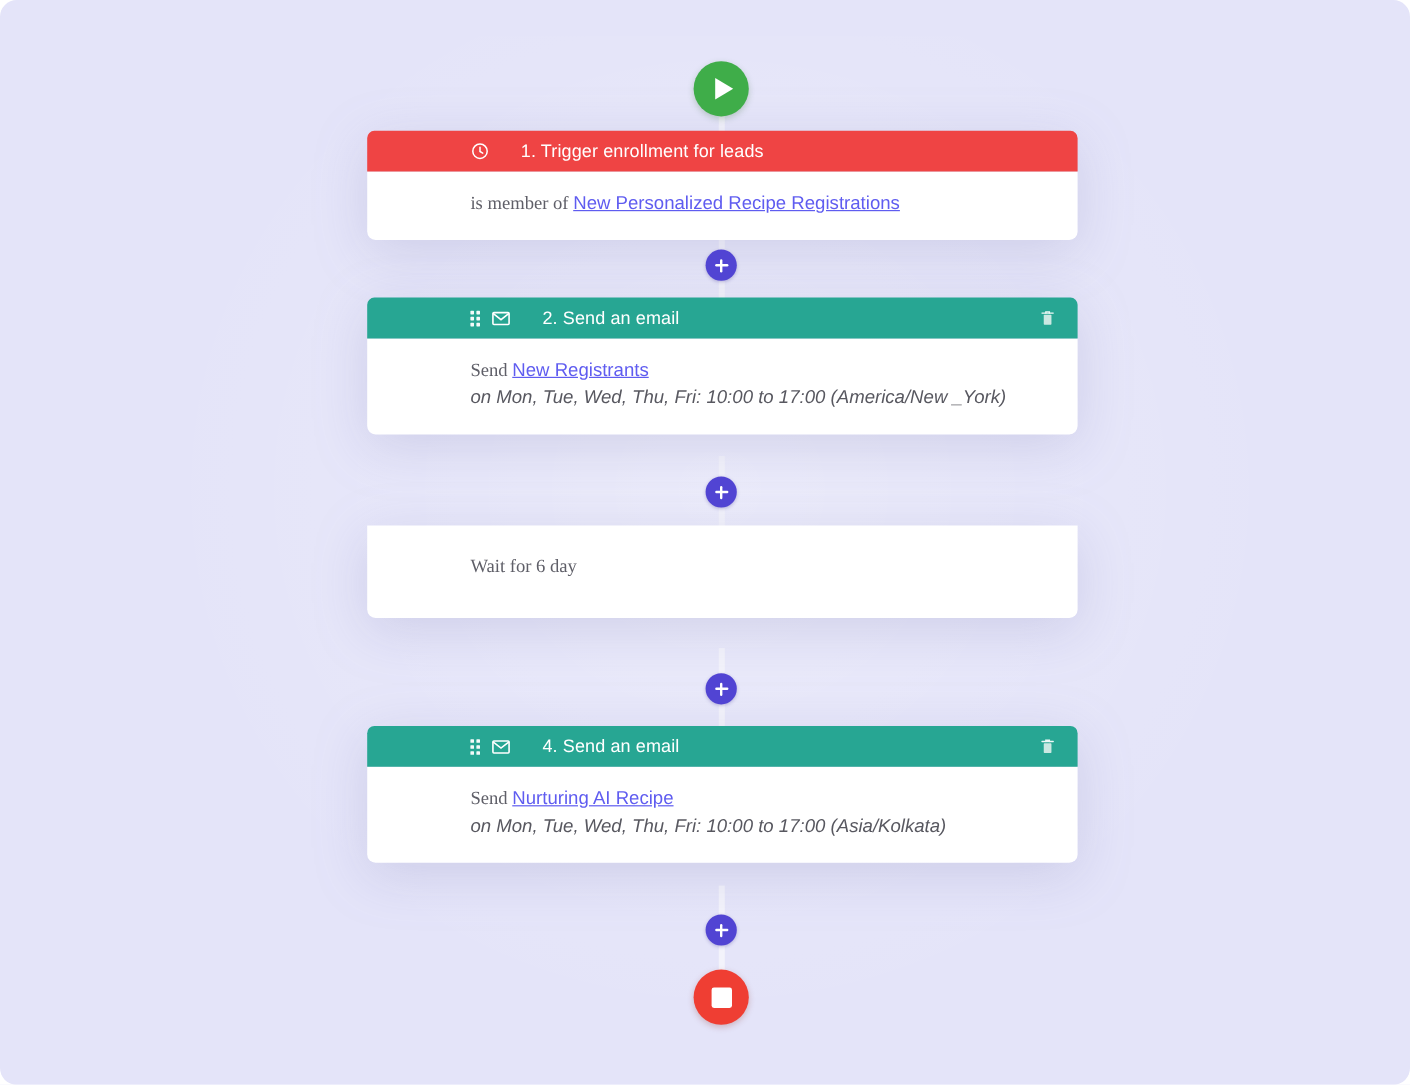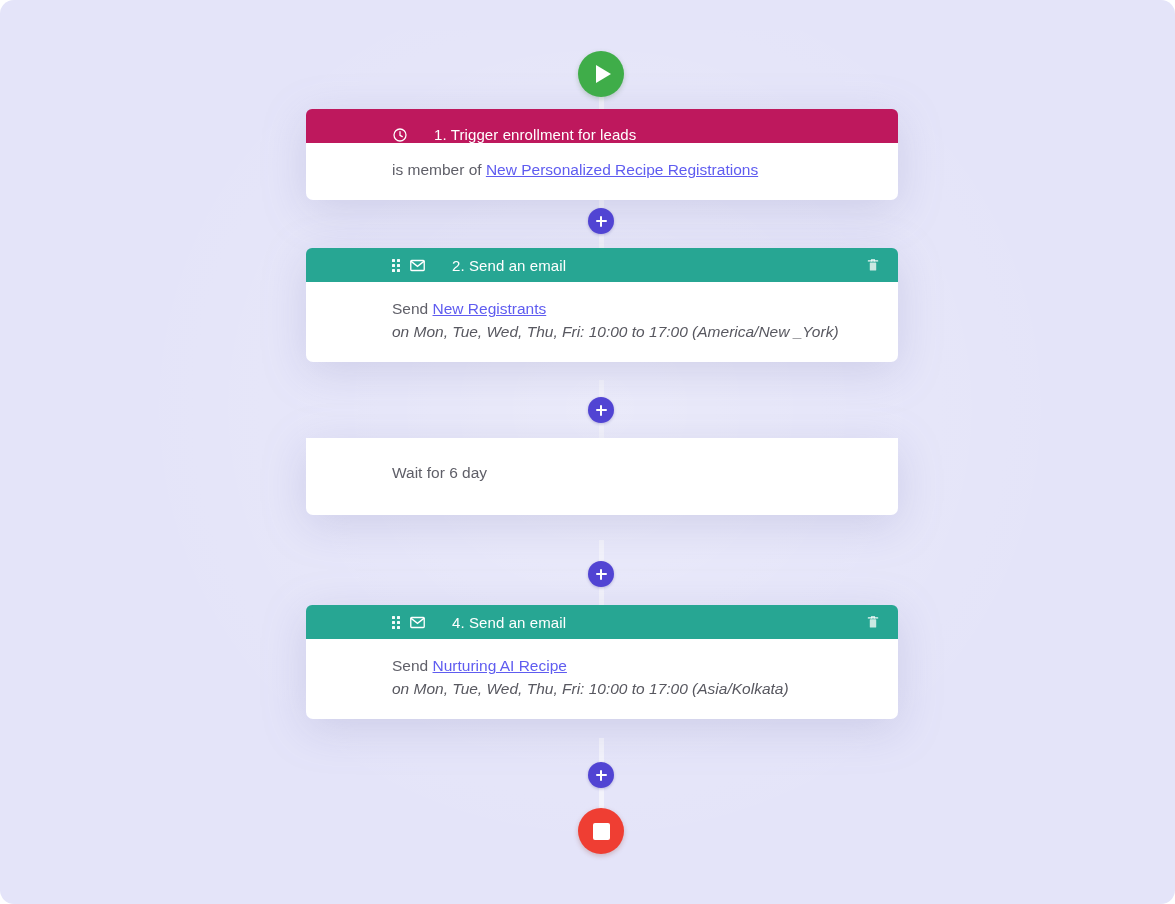--- a/index.html
+++ b/index.html
@@ -124,21 +124,21 @@
 
   .card-body {
     background: #ffffff;
     border-radius: 0 0 7px 7px;
     padding: 16px 22px 18px 86px;
     font-size: 15.5px;
     color: #5a5a63;
     line-height: 1.48;
   }
 
-  .card-body .lead { color: #5f5f68; }
+  .card-body .lead { color: #5f5f68; font-family: Liberation Serif, serif; }
   .card-body .link {
     color: #5f5cf0;
     text-decoration: underline;
   }
   .card-body .sched {
     font-style: italic;
     color: #585860;
     display: block;
   }
 
@@ -178,21 +178,21 @@
   .drag-handle i {
     display: block;
     width: 3px; height: 3px;
     background: #ffffff;
     border-radius: 0.5px;
   }
 
   .hicon { display: flex; align-items: center; justify-content: center; }
 
   
-  .type-trigger .card-head { background: #be185d; align-items: flex-end; }
+  .type-trigger .card-head { background: #ef4444; }
   .type-email   .card-head { background: #27a693; }
   .type-delay   .card-head { background: #fb9503; }
 
   
   .type-trigger .head-left { padding-left: 86px; }
 </style>
 </head>
 <body>
 
 <div id="canvas">

